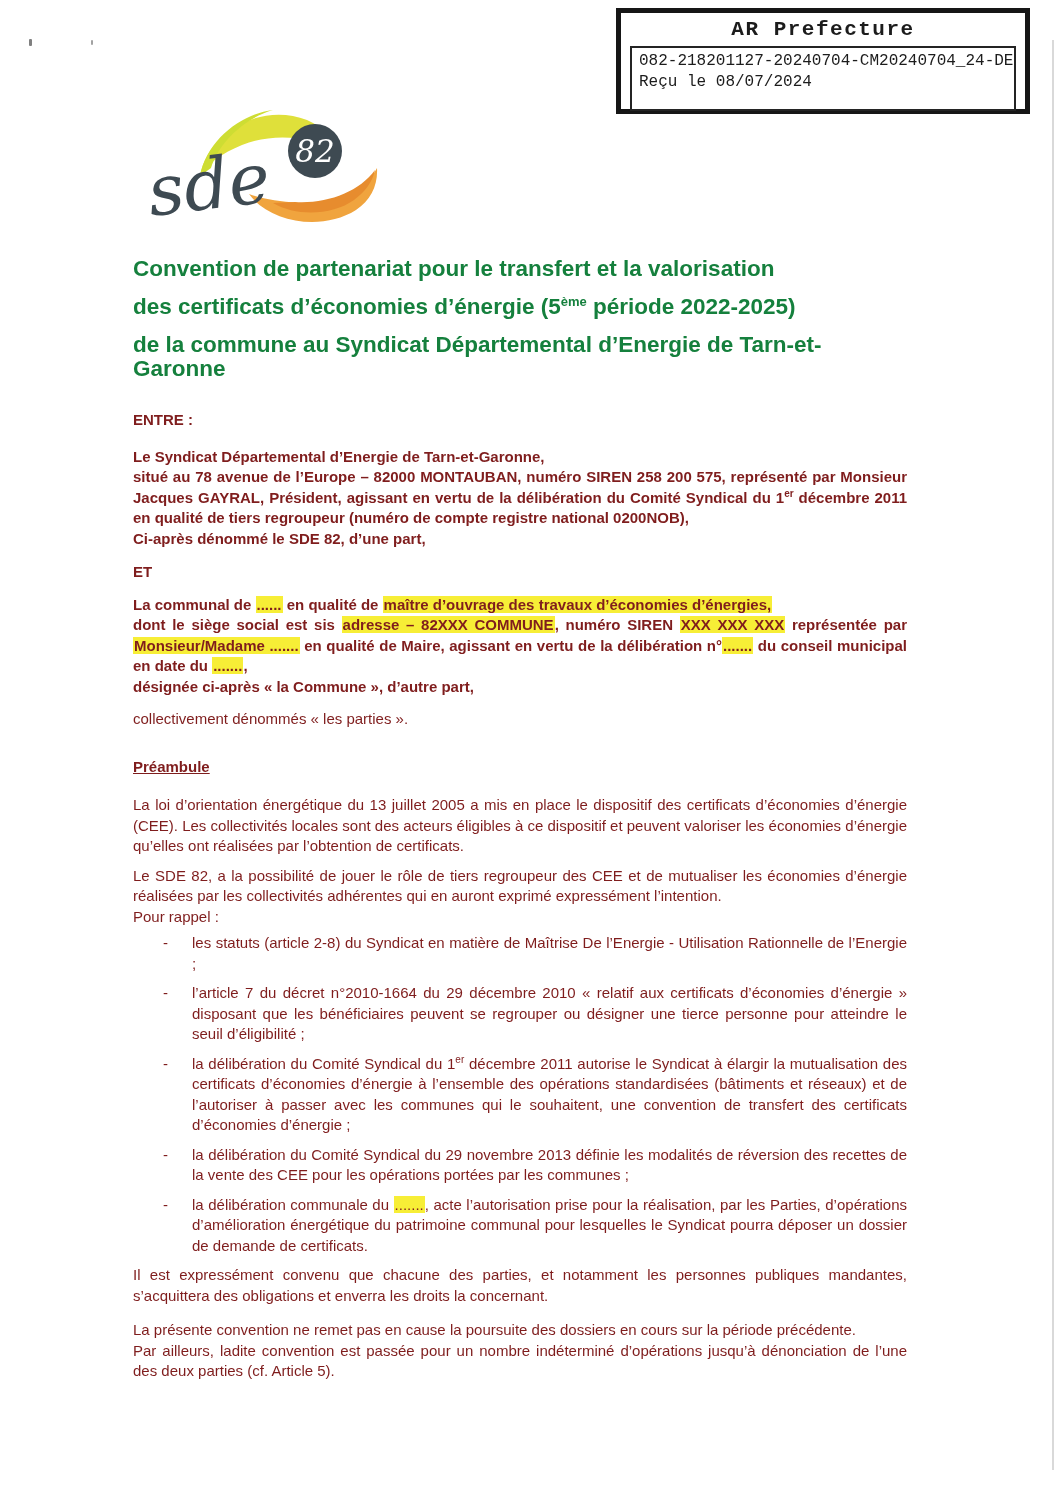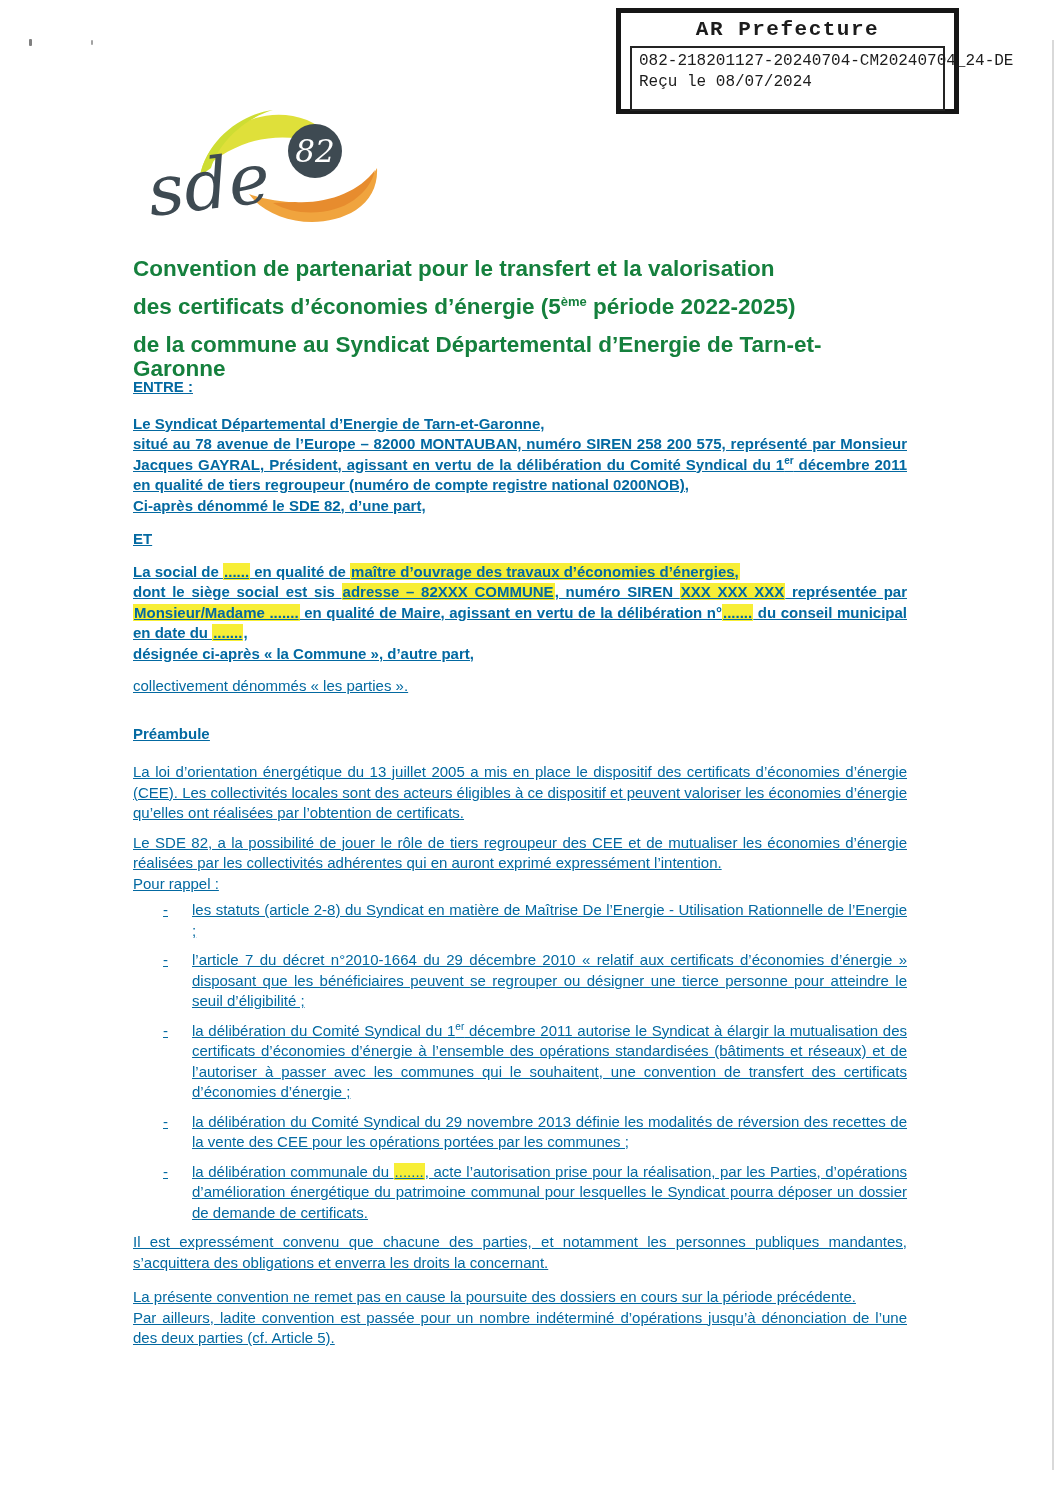--- a/index.html
+++ b/index.html
@@ -10,40 +10,40 @@
     margin:0 auto;
   }
   
   .speck { position:absolute; background:#555; border-radius:1px; }
   .speck1 { left:29px; top:39px; width:3px; height:7px; opacity:.75; }
   .speck2 { left:91px; top:40px; width:2px; height:5px; opacity:.55; }
   .scanline { position:absolute; left:1052px; top:40px; width:2px; height:1430px; background:#d9d9d9; }
 
   
   .stamp {
-    position:absolute; left:616px; top:8px; width:343px; height:106px;
+    position:absolute; left:616px; top:8px; width:414px; height:106px;
     border:5px solid #161616; background:#fff; padding:5px 9px 8px;
     font-family:"Liberation Mono", monospace; color:#1c1c1c;
   }
   .stamp-title { text-align:center; font-weight:bold; font-size:21px; letter-spacing:1.5px; margin-bottom:5px; }
   .stamp-inner { border:2px solid #242424; padding:3px 7px 16px; font-size:16px; line-height:21px; white-space:nowrap; }
 
   
   .logo { position:absolute; left:145px; top:96px; }
 
   
   .doc-title {
     position:absolute; left:133px; top:257px; width:774px; text-align:left;
     font-weight:bold; font-size:22.5px; line-height:24px; color:#15803d;
   }
   .doc-title .t-line { margin-bottom:14px; }
   .doc-title .sup-t { font-size:13px; vertical-align:super; line-height:0; }
 
   
-  .content { position:absolute; left:133px; top:377px; width:774px; font-size:15px; line-height:20.5px; color:#0369a1;text-decoration:underline; }
+  .content { position:absolute; left:133px; top:410px; width:774px; font-size:15px; line-height:20.5px; color:#7f1d1d; }
   .j { text-align:justify; }
   .hl { background:#f7ee36; padding:0 1px; }
   .sup { font-size:10px; vertical-align:super; line-height:0; }
 
   .p-entre   { font-weight:bold; margin-bottom:16px; }
   .p-synd    { font-weight:bold; margin-bottom:13px; }
   .p-et      { font-weight:bold; margin-bottom:12px; }
   .p-commune { font-weight:bold; margin-bottom:12px; }
   .p-collect { margin-bottom:27px; }
   .p-preh    { font-weight:bold; text-decoration:underline; margin-bottom:18px; }
@@ -94,21 +94,21 @@
 
     <div class="p-synd">
       <div>Le Syndicat Départemental d’Energie de Tarn-et-Garonne,</div>
       <div class="j"><span>situé au 78 avenue de l’Europe – 82000 MONTAUBAN, numéro SIREN 258 200 575, représenté par Monsieur Jacques GAYRAL, Président, agissant en vertu de la délibération du Comité Syndical du 1</span><span class="sup">er</span><span> décembre 2011 en qualité de tiers regroupeur (numéro de compte registre national 0200NOB),</span></div>
       <div>Ci-après dénommé le SDE 82, d’une part,</div>
     </div>
 
     <div class="p-et">ET</div>
 
     <div class="p-commune">
-      <div><span>La social de </span><span class="hl">......</span><span> en qualité de </span><span class="hl">maître d’ouvrage des travaux d’économies d’énergies,</span></div>
+      <div><span>La communal de </span><span class="hl">......</span><span> en qualité de </span><span class="hl">maître d’ouvrage des travaux d’économies d’énergies,</span></div>
       <div class="j"><span>dont le siège social est sis </span><span class="hl">adresse – 82XXX COMMUNE</span><span>, numéro SIREN </span><span class="hl">XXX XXX XXX</span><span> représentée par </span><span class="hl">Monsieur/Madame .......</span><span> en qualité de Maire, agissant en vertu de la délibération n°</span><span class="hl">.......</span><span> du conseil municipal en date du </span><span class="hl">.......</span><span>,</span></div>
       <div>désignée ci-après « la Commune », d’autre part,</div>
     </div>
 
     <div class="p-collect">collectivement dénommés « les parties ».</div>
 
     <div class="p-preh">Préambule</div>
 
     <div class="j p-1">La loi d’orientation énergétique du 13 juillet 2005 a mis en place le dispositif des certificats d’économies d’énergie (CEE). Les collectivités locales sont des acteurs éligibles à ce dispositif et peuvent valoriser les économies d’énergie qu’elles ont réalisées par l’obtention de certificats.</div>
 

